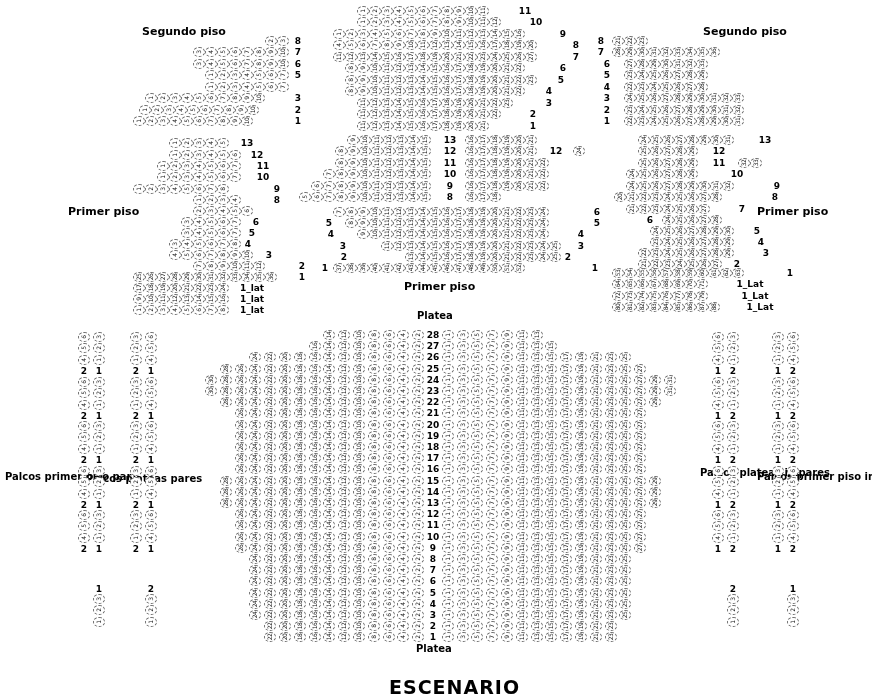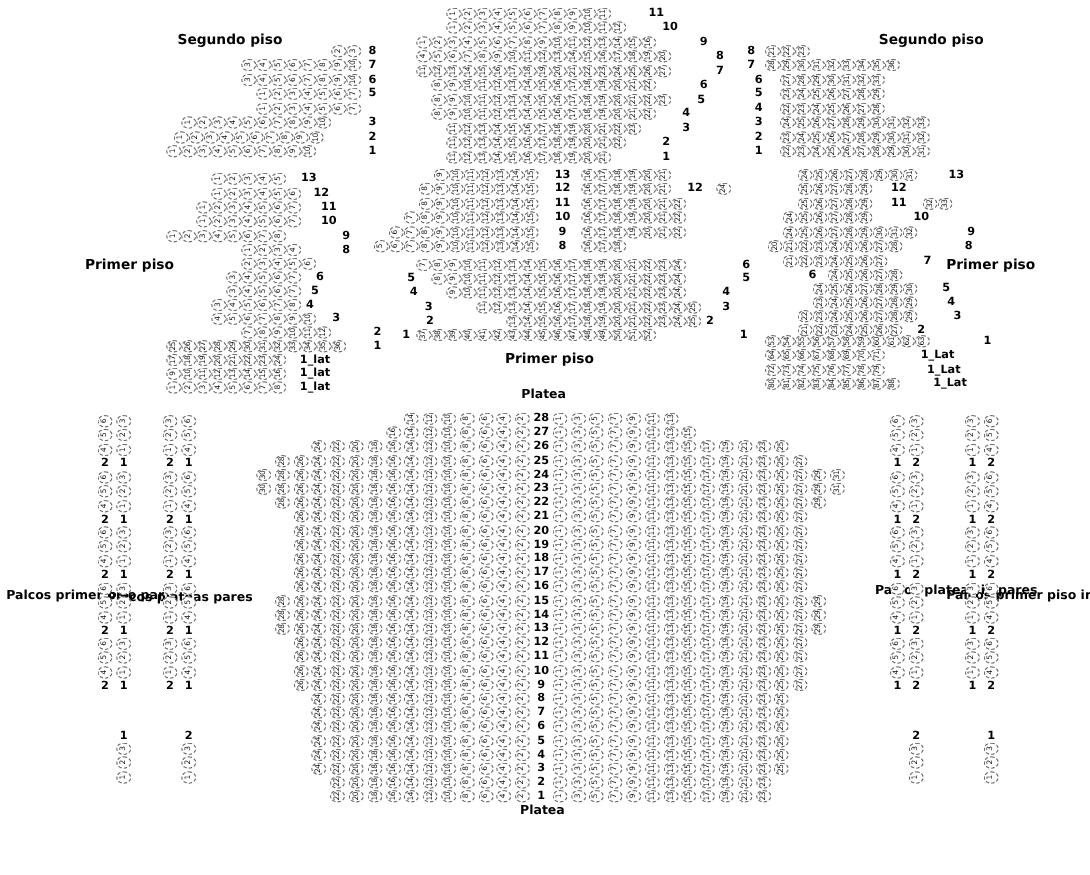--- a/index.html
+++ b/index.html
@@ -21,20 +21,21 @@
   <div class="title" style="left:703px;top:26px;font-size:11px;">Segundo piso</div>
   <div class="title" style="left:68px;top:206px;font-size:11px;">Primer piso</div>
   <div class="title" style="left:757px;top:206px;font-size:11px;">Primer piso</div>
   <div class="title" style="left:404px;top:281px;font-size:11px;">Primer piso</div>
   <div class="title" style="left:417px;top:310px;font-size:10px;">Platea</div>
   <div class="title" style="left:416px;top:643px;font-size:10px;">Platea</div>
   <div class="title" style="left:5px;top:471px;font-size:10px;">Palcos primer piso par</div>
   <div class="title" style="left:86px;top:473px;font-size:10px;">Palcos plateas pares</div>
   <div class="title" style="left:700px;top:467px;font-size:10px;">Palcos plateas impares</div>
   <div class="title" style="left:757px;top:471px;font-size:10px;">Palcos primer piso imp</div>
+  <div class="title" style="left:389px;top:677px;font-size:19px;letter-spacing:1px;">ESCENARIO</div>
 <div class="seat" style="left: 265px; top: 36px;">
       <span>2</span>
     </div>
     <div class="seat" style="left: 277px; top: 36px;">
       <span>3</span>
     </div>
     <div class="rowlab" style="left: 298px; top: 36px;">8</div>
     <div class="seat" style="left: 193px; top: 47px;">
       <span>3</span>
     </div>

